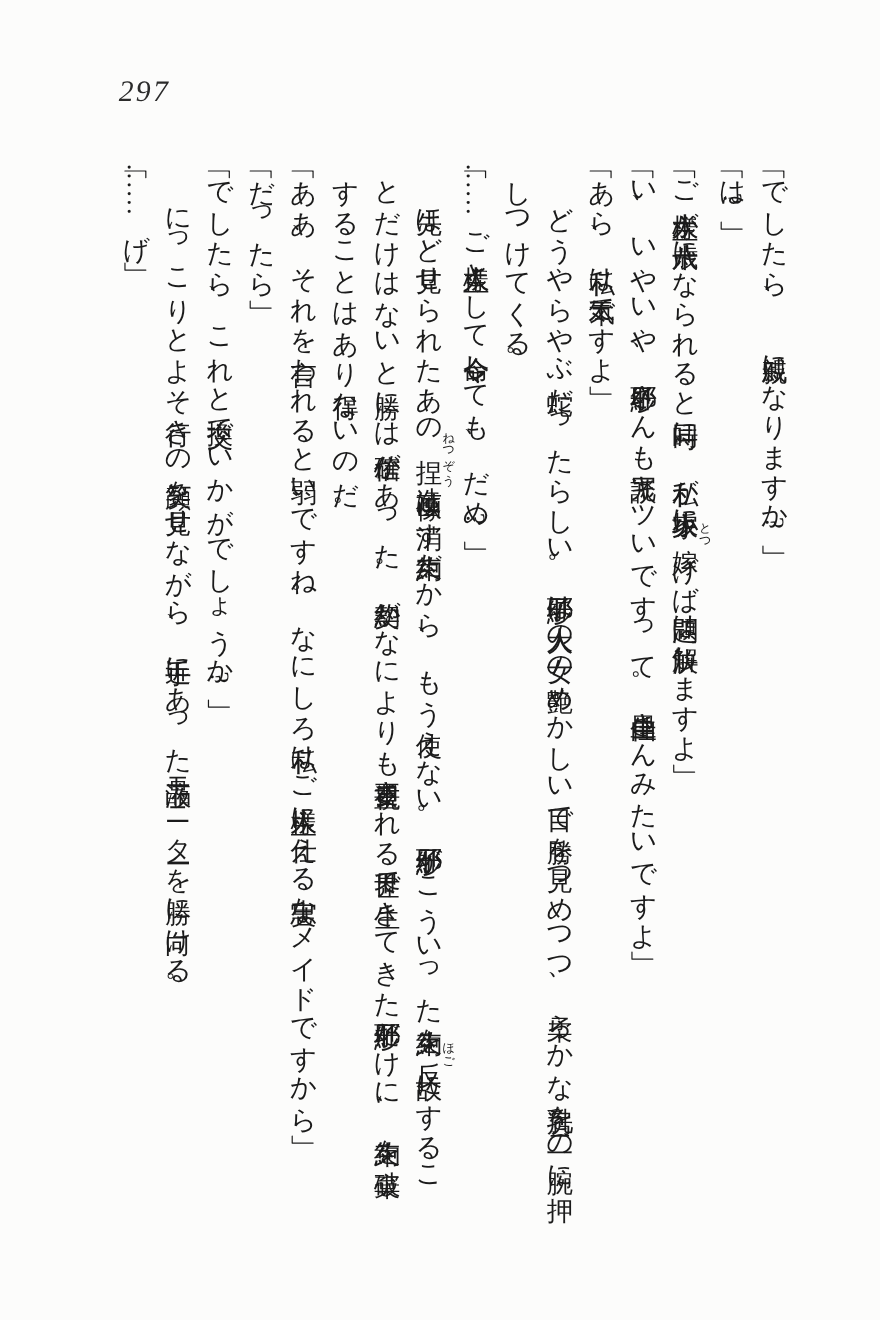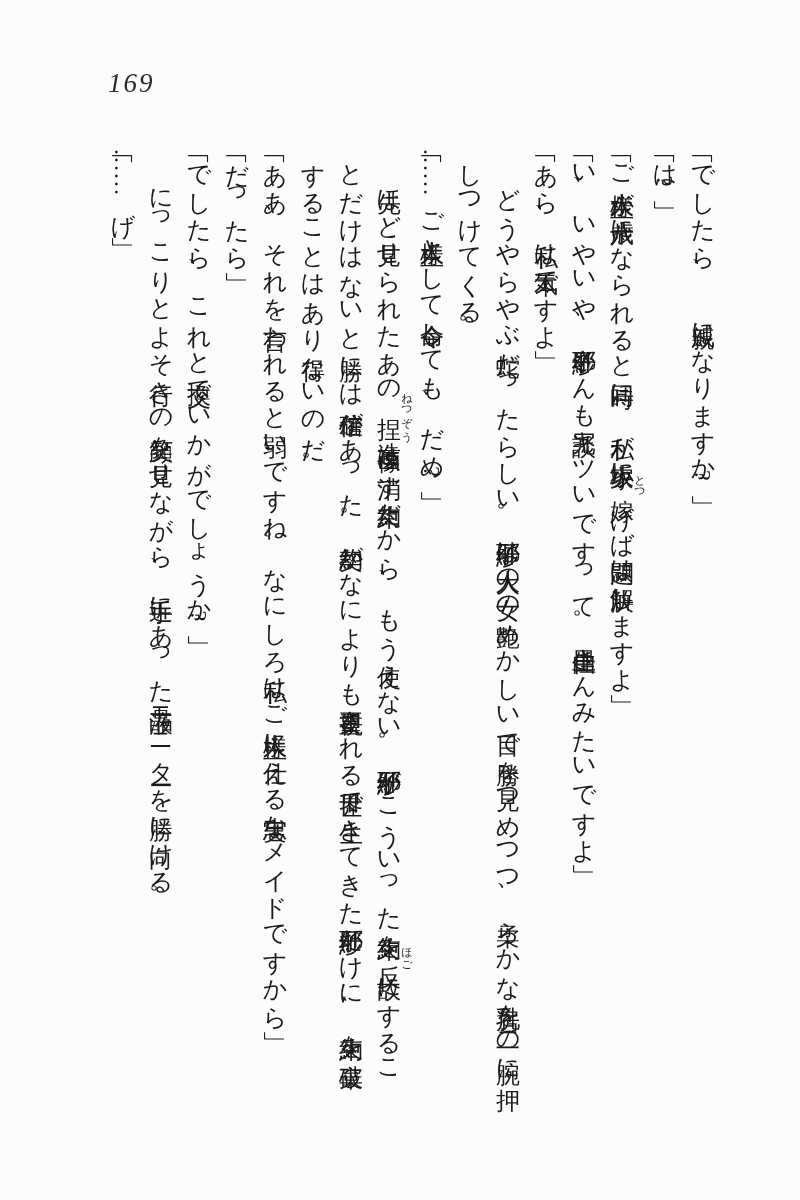--- a/index.html
+++ b/index.html
@@ -54,21 +54,21 @@
   ruby rt {
     font-size: 11px;
     line-height: 1;
     letter-spacing: 0;
   }
 </style>
 </head>
 <body>
 
 <div class="book-page">
-  <div class="page-number">169</div>
+  <div class="page-number">297</div>
   <div class="text-block">
       <p class="">「でしたら、　親戚になりますか?」</p>
       <p class="">「は?」</p>
       <p class="">「ご主人様が十八歳になられると同時に、私が小坂家に<ruby>嫁<rt>とつ</rt></ruby>げば問題は解決しますよ」</p>
       <p class="">「い、いやいや、紗耶子さんも冗談キツいですって。由佳里さんみたいですよ」</p>
       <p class="">「あら、私は本気ですよ」</p>
       <p class="indent">どうやらやぶ蛇だったらしい。紗耶子は大人の女の艶めかしい目で勝を見つめつつ、柔らかな乳房を二の腕に押しつけてくる。</p>
       <p class="">「……ご主人様として命令しても、だめ?」</p>
       <p class="indent">先ほど見せられたあの<ruby>捏造<rt>ねつぞう</rt></ruby>画像は消す約束だから、もう使えない。紗耶子がこういった約束を<ruby>反故<rt>ほご</rt></ruby>にすることだけはないと勝には確信があった。契約がなによりも重要視される世界で生きてきた紗耶子だけに、約束を破棄することはあり得ないのだ。</p>
       <p class="">「ああ、それを言われると弱いですね。なにしろ私はご主人様に仕える忠実なメイドですから」</p>

